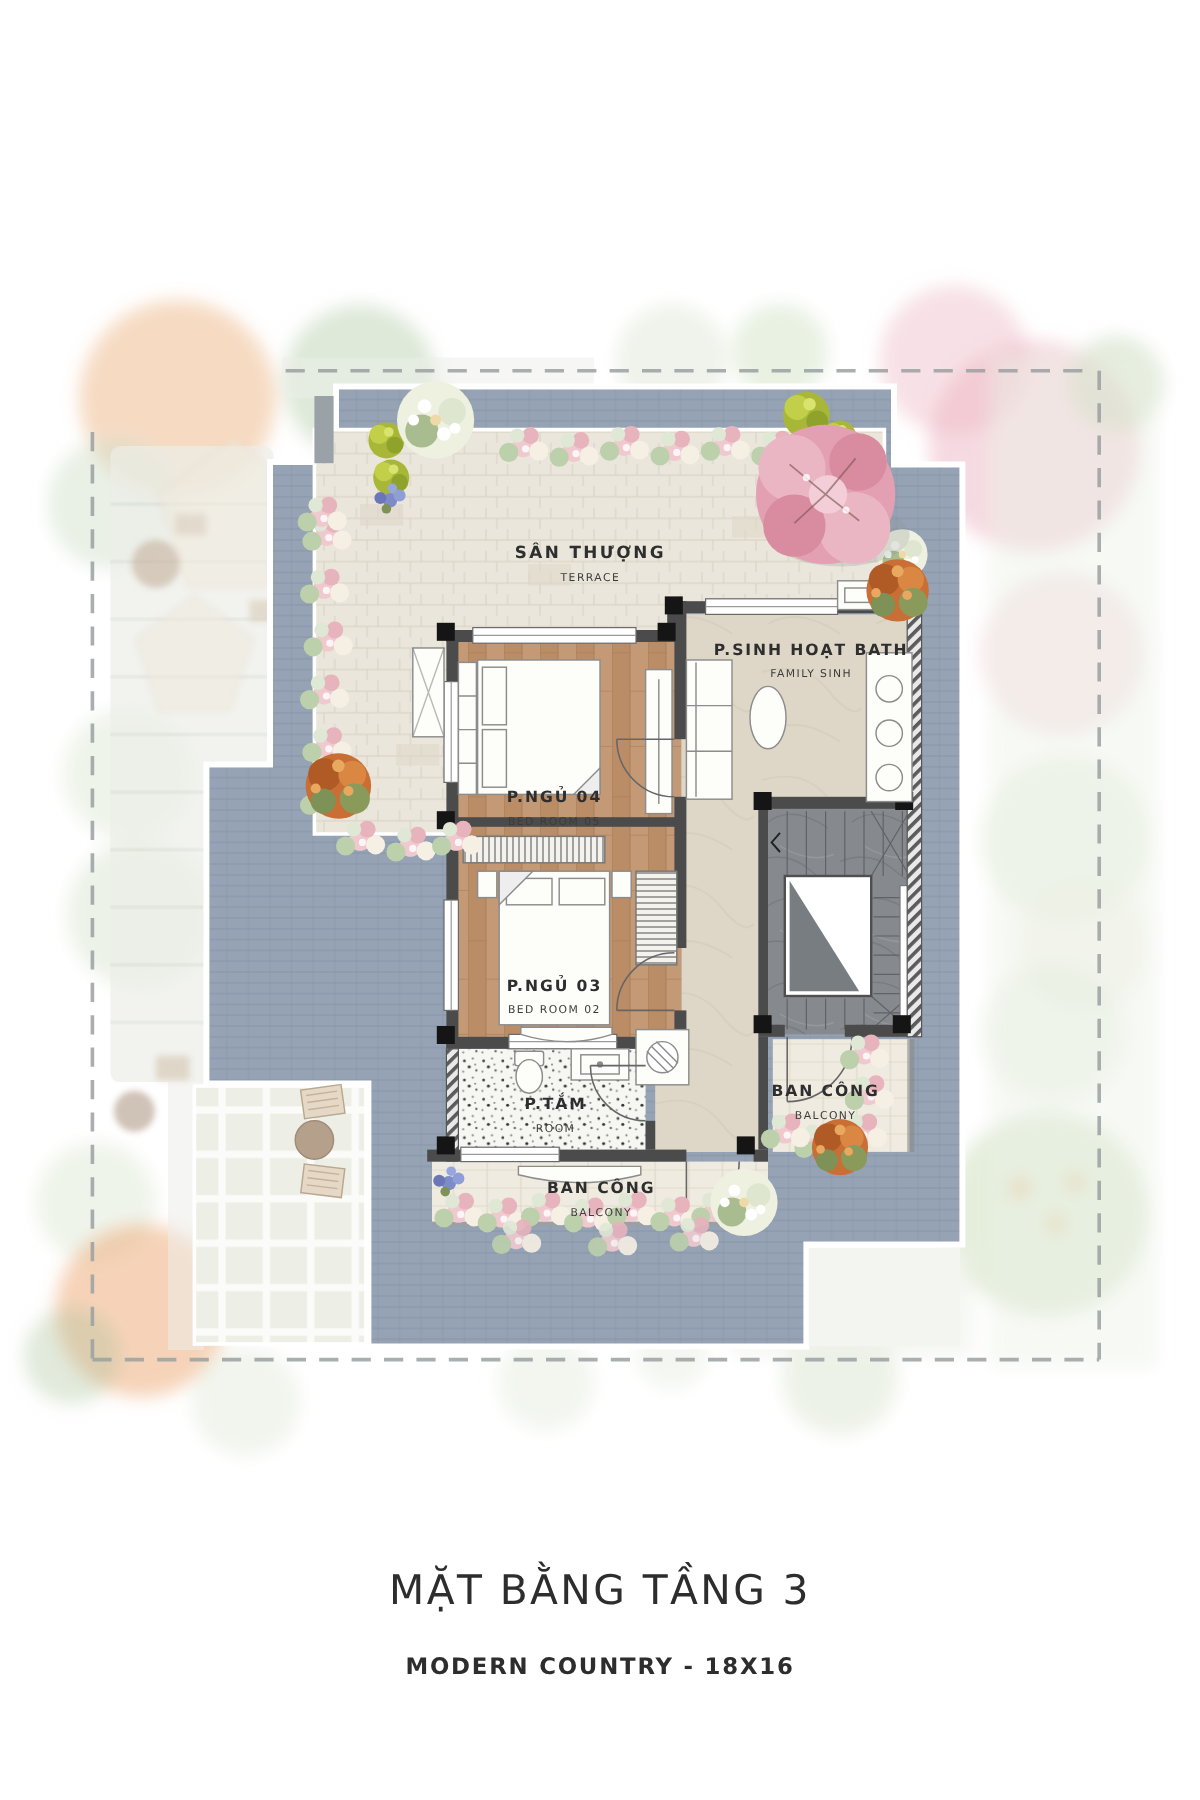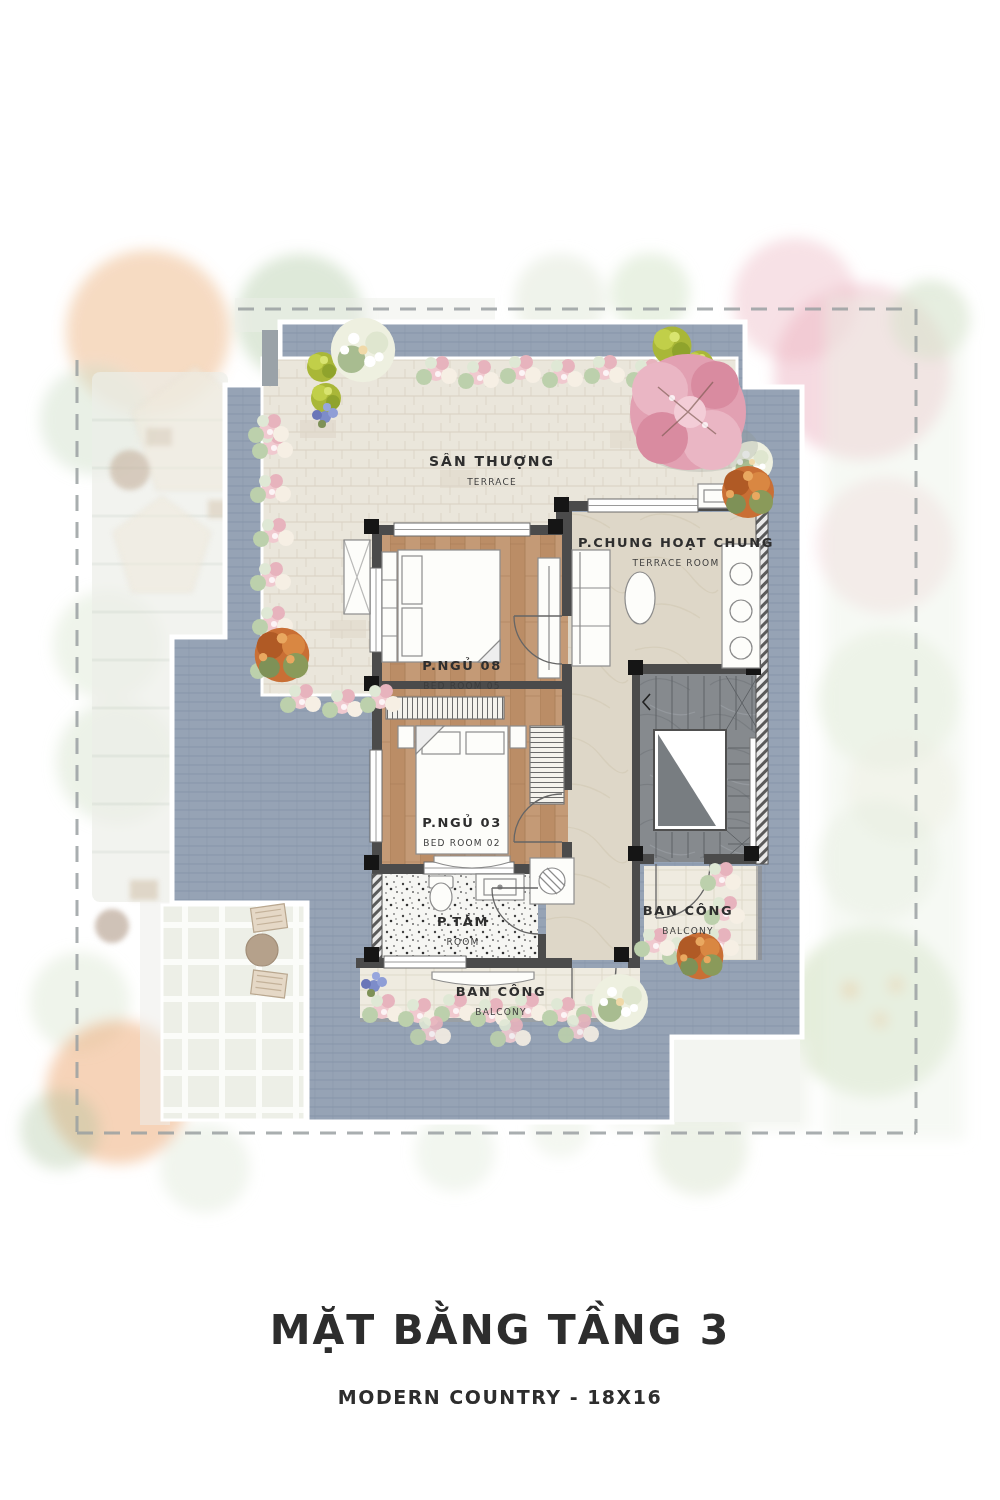--- a/index.html
+++ b/index.html
@@ -4,21 +4,21 @@
 <style>
   html,body{margin:0;padding:0;background:#fff;}
   .canvas{position:relative;width:1000px;height:1500px;background:#ffffff;overflow:hidden;
           font-family:"DejaVu Sans","Liberation Sans",sans-serif;}
   .plan-svg{position:absolute;left:0;top:0;}
   .label{position:absolute;transform:translate(-50%,-50%);text-align:center;color:#2e2e2e;white-space:nowrap;}
   .label .vn{font-size:13px;font-weight:bold;letter-spacing:1.6px;}
   .label .en{font-size:9px;letter-spacing:1.2px;color:#3c3c3c;margin-top:8px;}
   .label.big .vn{font-size:14px;letter-spacing:2px;}
   .title-block{position:absolute;left:0;width:1000px;top:1306px;text-align:center;color:#2d2d2d;}
-  .title-main{font-size:41px;font-weight:bold;letter-spacing:2px;}
+  .title-main{font-size:34px;font-weight:normal;letter-spacing:2px;}
   .title-sub{font-size:19px;font-weight:bold;letter-spacing:1.5px;margin-top:32px;}
 </style>
 </head>
 <body>
 
 <div class="canvas">
 
 <svg class="plan-svg" width="1000" height="1500" viewBox="0 0 1000 1500">
 <defs>
   <filter id="soft" x="-40%" y="-40%" width="180%" height="180%">
@@ -404,25 +404,25 @@
   <use href="#cl" transform="translate(654,944)"></use>
   <use href="#obush" transform="translate(700,956) scale(.9)"></use>
 </g>
 </svg>
 
 <div class="label big" style="left:492px;top:470px">
   <div class="vn">SÂN THƯỢNG</div>
   <div class="en">TERRACE</div>
 </div>
 <div class="label" style="left:676px;top:551px">
-  <div class="vn">P.CHUNG HOẠT CHUNG</div>
-  <div class="en">TERRACE ROOM</div>
+  <div class="vn">P.SINH HOẠT BATH</div>
+  <div class="en">FAMILY SINH</div>
 </div>
 <div class="label" style="left:462px;top:674px">
-  <div class="vn">P.NGỦ 08</div>
+  <div class="vn">P.NGỦ 04</div>
   <div class="en">BED ROOM 05</div>
 </div>
 <div class="label" style="left:462px;top:831px">
   <div class="vn">P.NGỦ 03</div>
   <div class="en">BED ROOM 02</div>
 </div>
 <div class="label" style="left:463px;top:930px">
   <div class="vn">P.TẮM</div>
   <div class="en">ROOM</div>
 </div>

